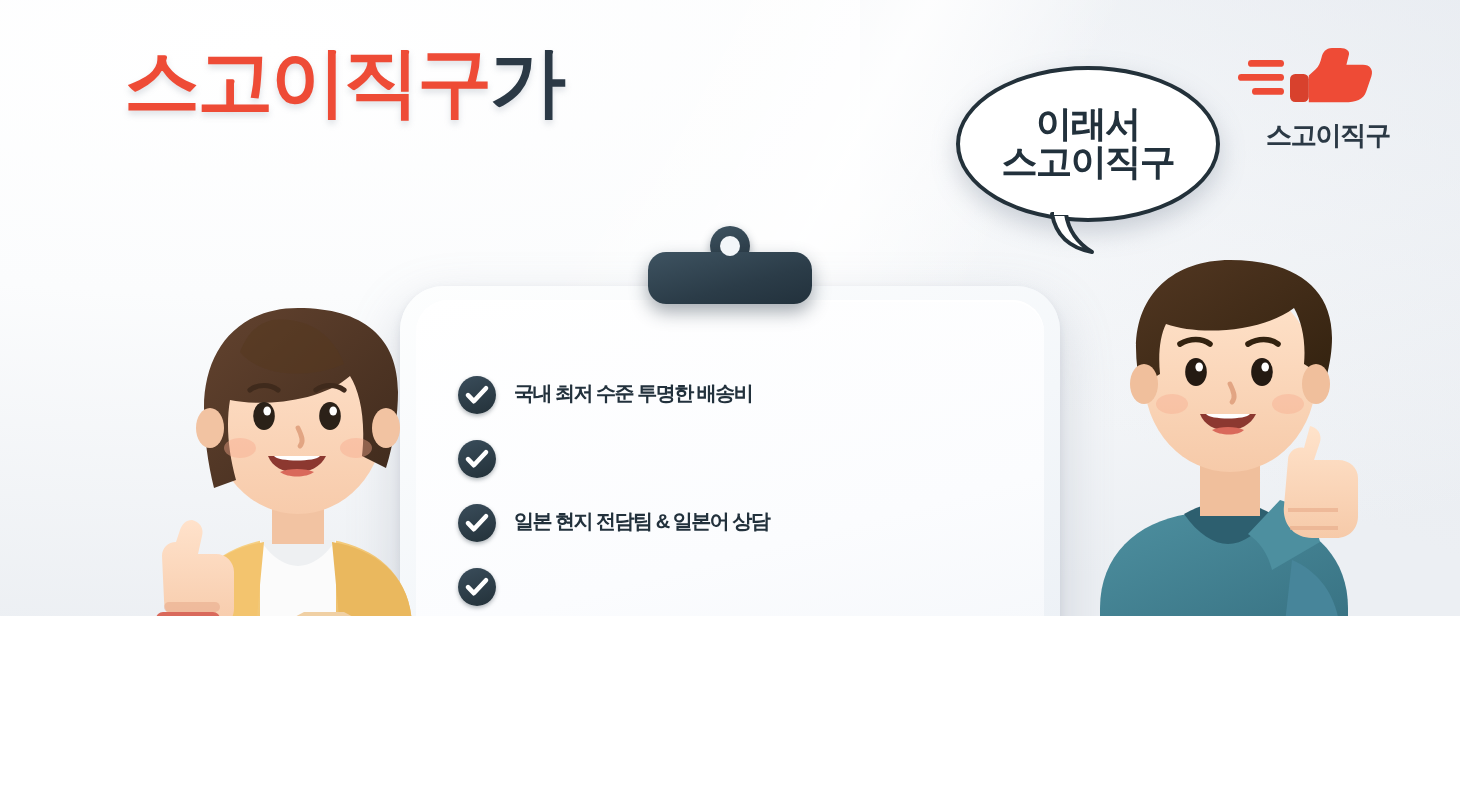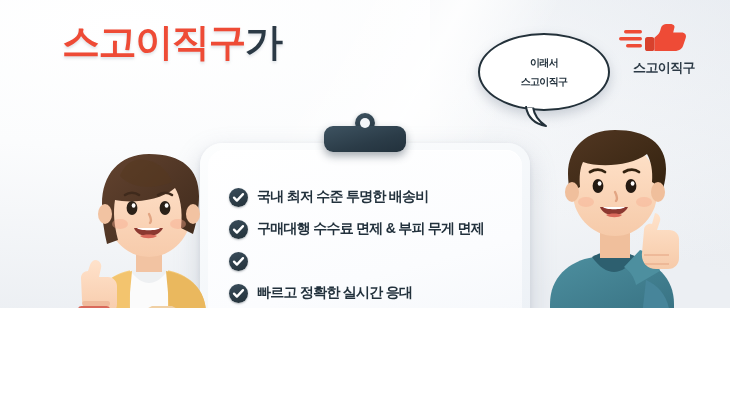--- a/index.html
+++ b/index.html
@@ -87,34 +87,34 @@
   .bullets{position:absolute;left:21px;top:31px;right:10px;z-index:14;}
   .brow{display:flex;align-items:center;height:32px;}
   .check{
     flex:0 0 auto;width:19px;height:19px;border-radius:50%;
     background:linear-gradient(160deg,#3a4d5b,#233139);
     box-shadow:0 1px 2px rgba(35,49,57,.35);
     position:relative;margin-right:9px;
   }
   .check svg{position:absolute;left:3px;top:3px;}
   .btext{
-    font-size:14px;font-weight:bold;color:#22313c;letter-spacing:-.75px;white-space:nowrap;
+    font-size:10px;font-weight:bold;color:#22313c;letter-spacing:-.75px;white-space:nowrap;
   }
 
   
   .bubble{
     position:absolute;left:478px;top:33px;width:132px;height:78px;z-index:28;
   }
   .bubble-body{
     position:absolute;inset:0;border-radius:50%/50%;
     background:#ffffff;border:2px solid #23313a;
     box-shadow:0 5px 12px rgba(120,132,148,.35);
     display:flex;flex-direction:column;align-items:center;justify-content:center;
   }
-  .bub-l{font-size:10px;font-weight:bold;color:#22313c;letter-spacing:-.7px;line-height:19px;}
+  .bub-l{font-size:18px;font-weight:bold;color:#22313c;letter-spacing:-.7px;line-height:19px;}
   .bubble-tail{
     position:absolute;left:46px;bottom:-16px;width:26px;height:22px;z-index:29;
   }
 
   
   .pin{position:absolute;left:492px;top:310px;width:48px;height:58px;z-index:22;}
 
   
   .char{position:absolute;z-index:20;}
   .char-left{left:58px;top:138px;width:185px;height:240px;}
@@ -227,38 +227,37 @@
           </span>
           <span class="btext">국내 최저 수준 투명한 배송비</span>
         </div>
 
         <div class="brow">
           <span class="check">
             <svg width="13" height="13" viewBox="0 0 13 13">
                 <path d="M2 6.6l2.9 3L11 3.1" stroke="#fff" stroke-width="2.3" fill="none" stroke-linecap="round" stroke-linejoin="round"></path>
               </svg>
           </span>
-          <span class="btext">구매대행 수수료 면제 &amp; 부피 무게 면제</span>
-        </div>
-
-        <div class="brow">
-          <span class="check">
-            <svg width="13" height="13" viewBox="0 0 13 13">
-                <path d="M2 6.6l2.9 3L11 3.1" stroke="#fff" stroke-width="2.3" fill="none" stroke-linecap="round" stroke-linejoin="round"></path>
-              </svg>
-          </span>
-        </div>
-
-        <div class="brow">
-          <span class="check">
-            <svg width="13" height="13" viewBox="0 0 13 13">
-                <path d="M2 6.6l2.9 3L11 3.1" stroke="#fff" stroke-width="2.3" fill="none" stroke-linecap="round" stroke-linejoin="round"></path>
-              </svg>
-          </span>
-          <span class="btext">빠르고 정확한 실시간 응대</span>
+        </div>
+
+        <div class="brow">
+          <span class="check">
+            <svg width="13" height="13" viewBox="0 0 13 13">
+                <path d="M2 6.6l2.9 3L11 3.1" stroke="#fff" stroke-width="2.3" fill="none" stroke-linecap="round" stroke-linejoin="round"></path>
+              </svg>
+          </span>
+          <span class="btext">일본 현지 전담팀 &amp; 일본어 상담</span>
+        </div>
+
+        <div class="brow">
+          <span class="check">
+            <svg width="13" height="13" viewBox="0 0 13 13">
+                <path d="M2 6.6l2.9 3L11 3.1" stroke="#fff" stroke-width="2.3" fill="none" stroke-linecap="round" stroke-linejoin="round"></path>
+              </svg>
+          </span>
         </div>
 
         <div class="brow">
           <span class="check">
             <svg width="13" height="13" viewBox="0 0 13 13">
                 <path d="M2 6.6l2.9 3L11 3.1" stroke="#fff" stroke-width="2.3" fill="none" stroke-linecap="round" stroke-linejoin="round"></path>
               </svg>
           </span>
         </div>
 

